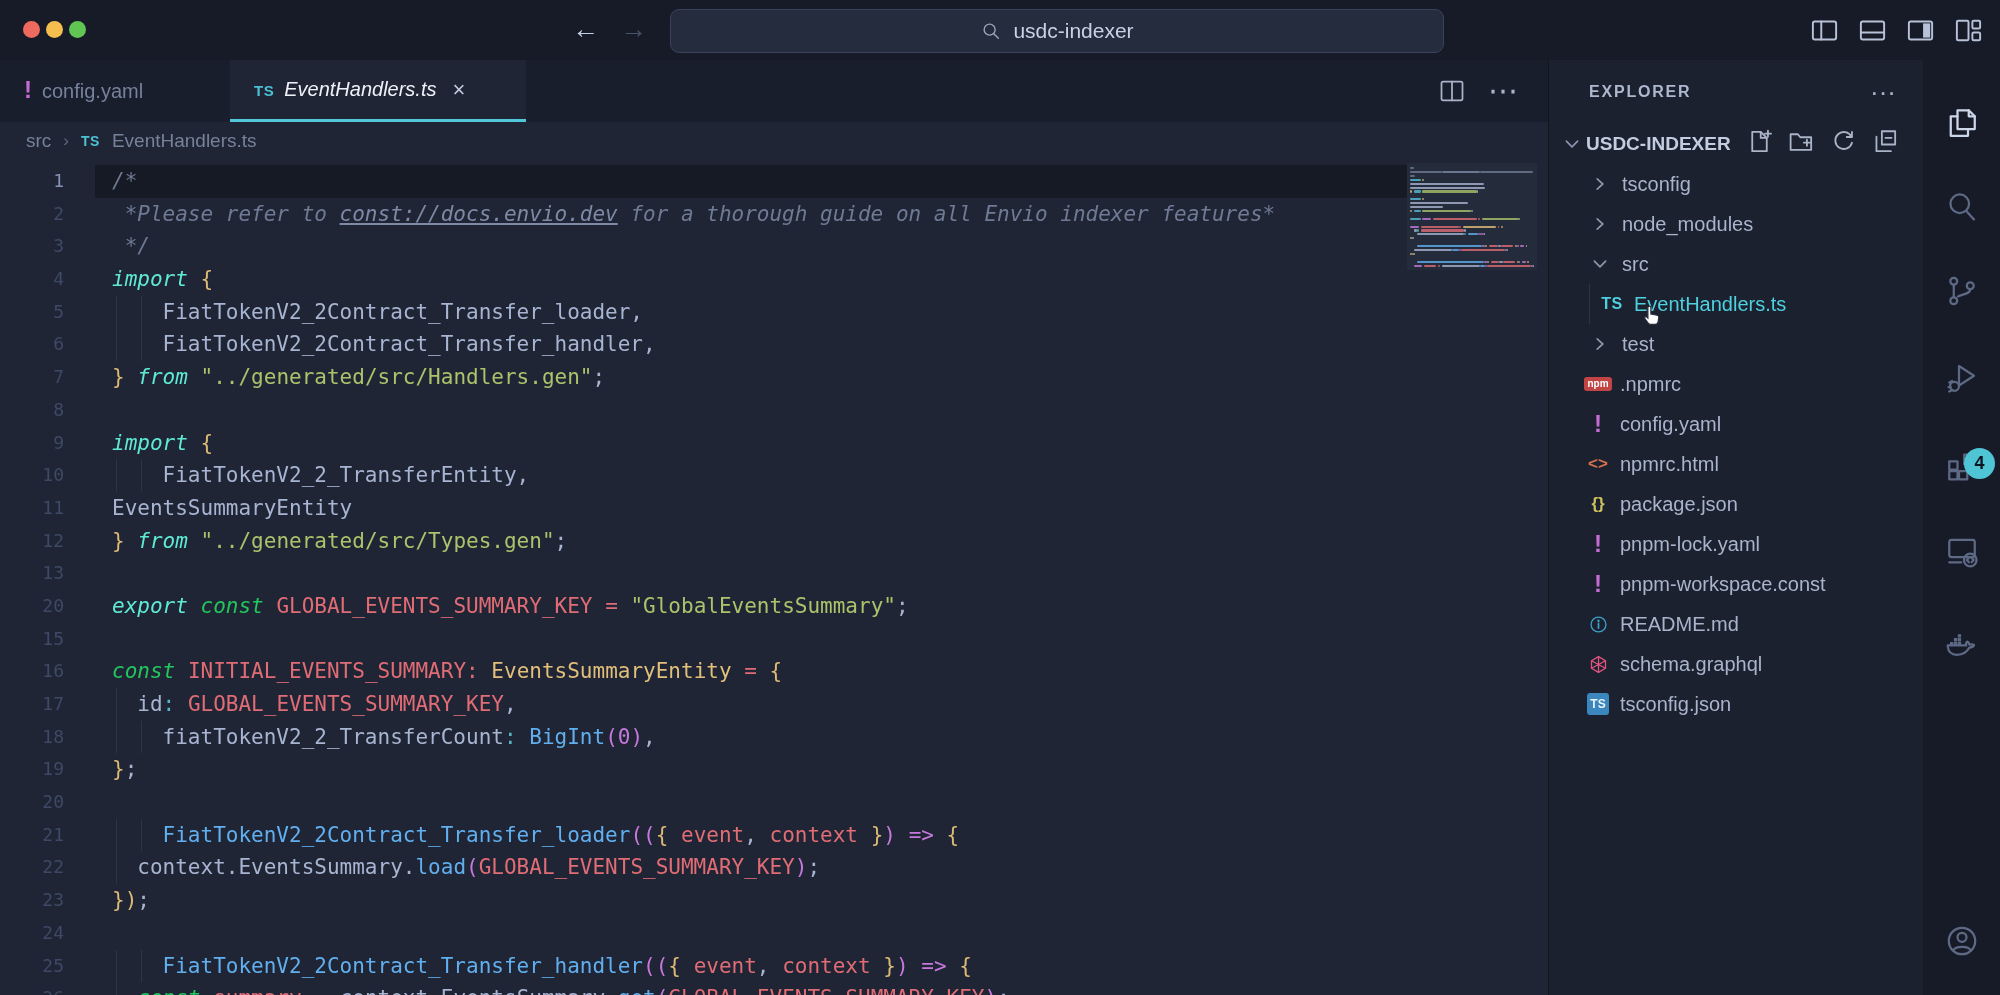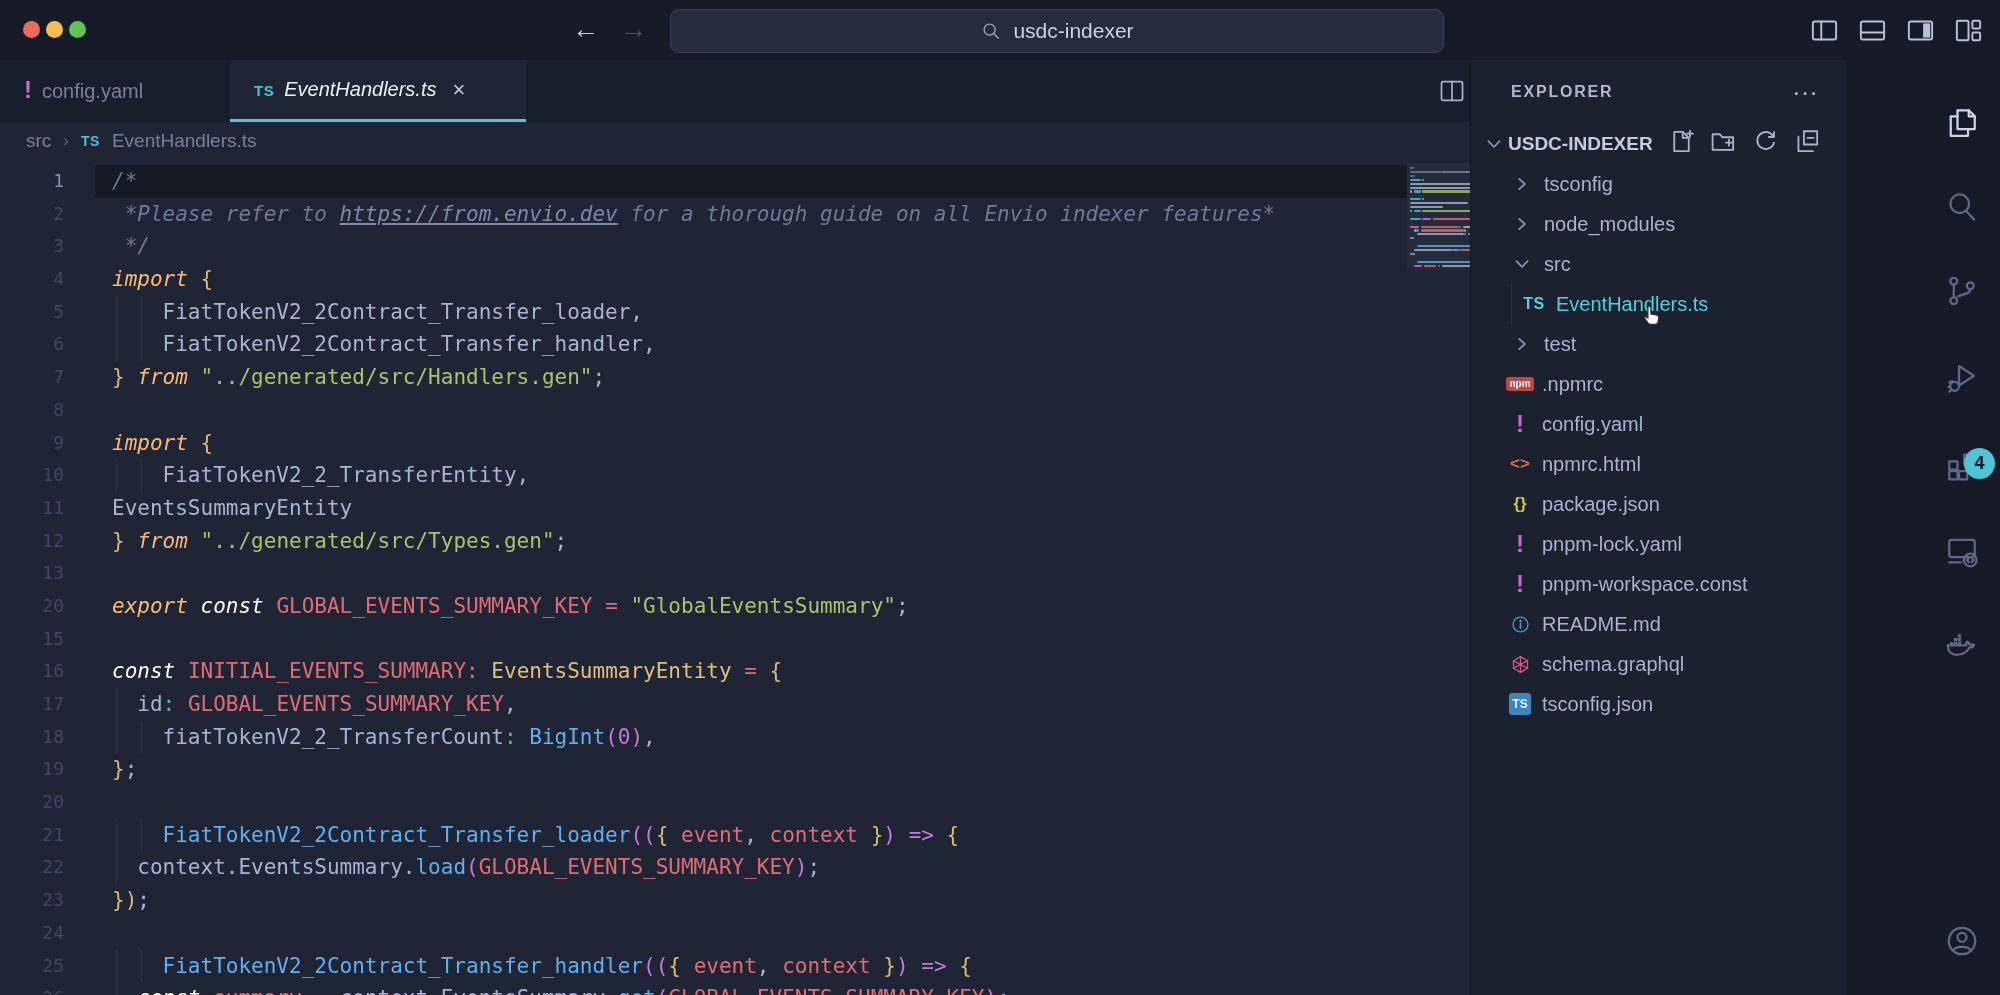--- a/index.html
+++ b/index.html
@@ -50,21 +50,21 @@
   .tk-c,.tk-cl,.tk-ki,.tk-kc,.tk-ar{font-style:italic;}
   .tk-cl{text-decoration:underline;}
 
   
   .minimap{position:absolute;left:1407px;top:103px;width:130px;height:107px;background:#242b3b;
            overflow:hidden;z-index:2;}
   .mmrow{position:absolute;height:2.2px;}
   .mmbar{position:absolute;height:2.2px;border-radius:1px;opacity:.8;}
 
   
-  .sidebar{position:absolute;left:1470px;top:60px;width:375px;height:935px;background:#1b212e;
+  .sidebar{position:absolute;left:1548px;top:60px;width:375px;height:935px;background:#1b212e;
            border-left:1px solid #12161f;z-index:3;}
   .sb-header{height:64px;display:flex;align-items:center;padding:0 28px 0 40px;}
   .sb-title{font-size:16px;letter-spacing:1.8px;color:#aeb8ce;font-weight:bold;flex:1;}
   .sb-dots{font-size:26px;color:#aab3c8;line-height:10px;}
   .sb-row{height:40px;display:flex;align-items:center;font-size:20px;color:#a9b4cc;cursor:default;position:relative;}
   .sb-row .chev{width:18px;height:18px;color:#8b95ad;flex:0 0 auto;}
   .sb-root{font-weight:bold;color:#c3cde0;font-size:19px;}
   .sb-root .lbl{flex:0 1 auto;margin-right:8px;}
   .sb-actions{display:flex;gap:13px;color:#aab4c8;margin-left:6px;}
   .sb-actions .ic{width:29px;height:29px;}
@@ -86,21 +86,21 @@
   .activitybar{position:absolute;left:1923px;top:60px;width:77px;height:935px;background:#161b27;z-index:4;}
   .ab-item{position:absolute;left:0;width:77px;height:46px;display:flex;justify-content:center;color:#5e6985;}
   .ab-item.active{color:#ccd6ea;}
   .ab-item .ic{width:36px;height:36px;}
   .ab-badge{position:absolute;left:41px;top:388px;width:31px;height:31px;border-radius:50%;
             background:#4fc4d4;color:#0f1420;font-size:18px;font-weight:bold;display:flex;
             align-items:center;justify-content:center;z-index:2;}
 
   .mouse-cursor{position:absolute;left:1636px;top:300px;width:30px;height:30px;z-index:99;}
 </style>
-<style>.tk-c{color:#6f7a95}.tk-cl{color:#7e89a6}.tk-ki{color:#fdba74}.tk-kc{color:#ffffff}.tk-p{color:#a7b4d2}.tk-ct{color:#e06c75}.tk-ty{color:#e2bf7a}.tk-s{color:#abc36b}.tk-f{color:#61afef}.tk-b{color:#ddba75}.tk-pp{color:#c678dd}.tk-ar{color:#c678dd}.tk-pm{color:#e06c75}.tk-n{color:#c678dd}.tk-co{color:#56b6c2}.tk-o{color:#df6b76}</style></head>
+<style>.tk-c{color:#6f7a95}.tk-cl{color:#7e89a6}.tk-ki{color:#5eead4}.tk-kc{color:#22c55e}.tk-p{color:#a7b4d2}.tk-ct{color:#e06c75}.tk-ty{color:#e2bf7a}.tk-s{color:#abc36b}.tk-f{color:#61afef}.tk-b{color:#ddba75}.tk-pp{color:#c678dd}.tk-ar{color:#c678dd}.tk-pm{color:#e06c75}.tk-n{color:#c678dd}.tk-co{color:#56b6c2}.tk-o{color:#df6b76}</style></head>
 <body>
 
 <div class="titlebar">
   <div class="dot" style="left:23px;background:#ee6a5f"></div>
   <div class="dot" style="left:46px;background:#f5bf4f"></div>
   <div class="dot" style="left:69px;background:#61c554"></div>
   <div class="nav-arrow" style="left:572px;color:#c6cfe2">←</div>
   <div class="nav-arrow" style="left:620px;color:#49536e">→</div>
   <div class="searchbox">
     <svg class="oi mag" viewBox="0 0 24 24">
@@ -159,21 +159,21 @@
     <span>EventHandlers.ts</span>
   </div>
   <div class="code" id="code">
       <div class="code-line hl">
     <div class="hlband"></div>
     <span class="gutter">1</span>
     <span class="ltext"><span class="tk-c">/*</span></span></div>
       <div class="code-line">
     
     <span class="gutter">2</span>
-    <span class="ltext"><span class="tk-c"> *Please refer to </span><span class="tk-cl">https://from.envio.dev</span><span class="tk-c"> for a thorough guide on all Envio indexer features*</span></span></div>
+    <span class="ltext"><span class="tk-c"> *Please refer to </span><span class="tk-cl">const://docs.envio.dev</span><span class="tk-c"> for a thorough guide on all Envio indexer features*</span></span></div>
       <div class="code-line">
     
     <span class="gutter">3</span>
     <span class="ltext"><span class="tk-c"> */</span></span></div>
       <div class="code-line">
     
     <span class="gutter">4</span>
     <span class="ltext"><span class="tk-ki">import</span><span class="tk-p"> </span><span class="tk-b">{</span></span></div>
       <div class="code-line">
     

